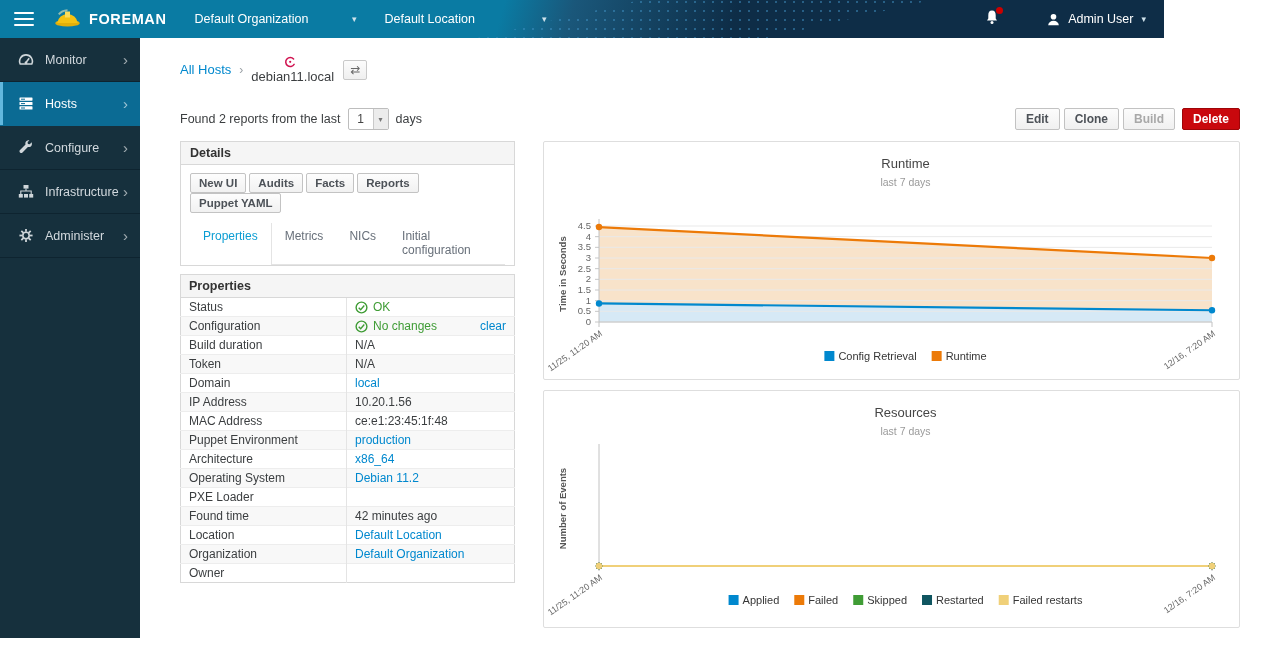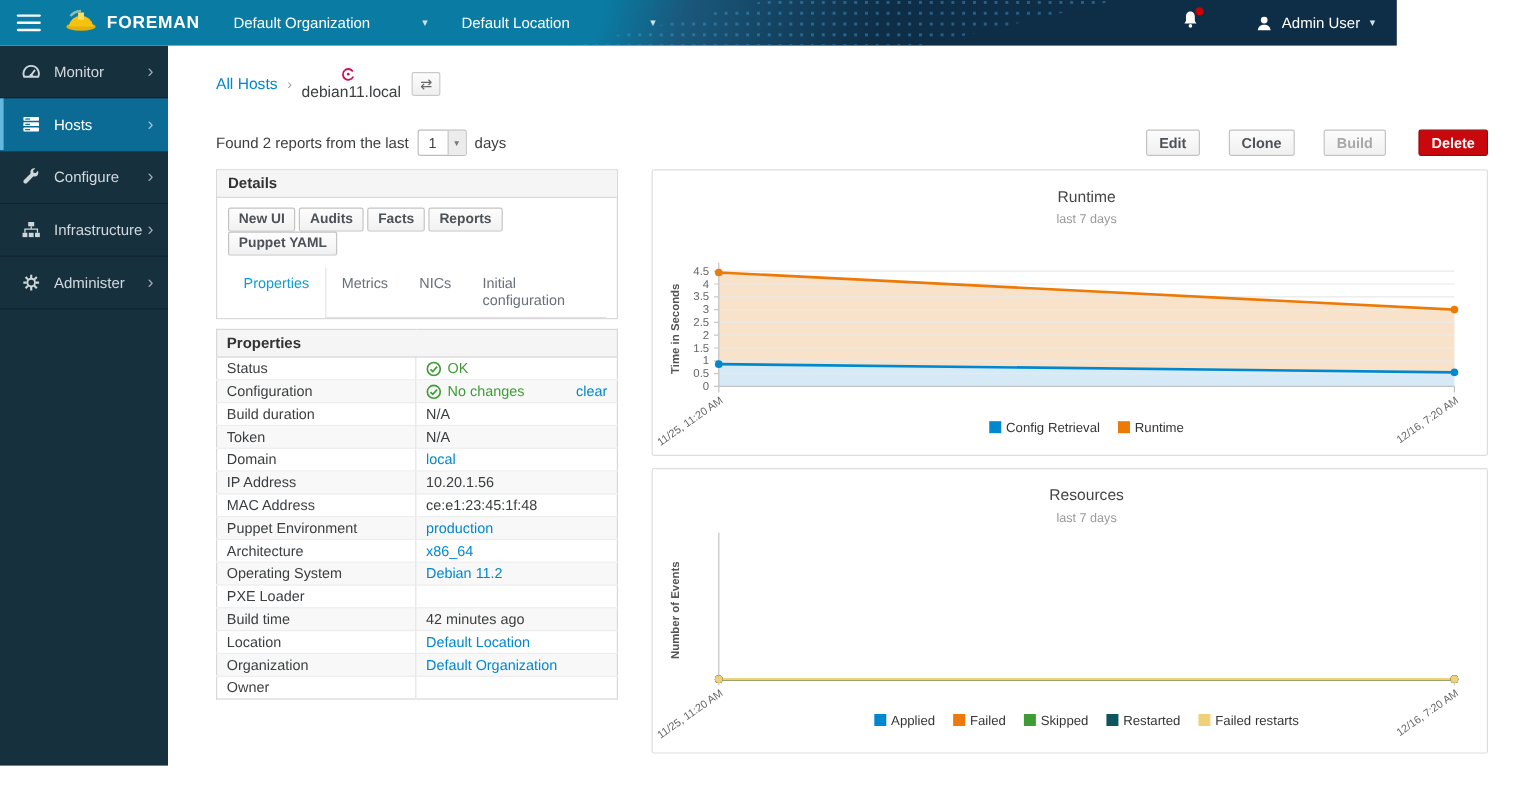--- a/index.html
+++ b/index.html
@@ -47,21 +47,21 @@
   .bc-host svg { margin-right:5px; }
   .switch-btn { margin-left:9px; width:24px; height:20px; border:1px solid #c9c9c9; border-radius:2px;
     background:linear-gradient(#fcfcfc,#efefef); color:#6a6a6a; font-size:12px; line-height:18px; text-align:center; cursor:pointer; }
 
   .report-row { margin-top:24px; display:flex; align-items:center; justify-content:space-between; }
   .report-left { display:flex; align-items:center; font-size:12.5px; color:#3b3e40; }
   .mini-select { display:inline-flex; margin:0 7px; border:1px solid #bdbdbd; border-radius:2px; background:#fff;
     height:22px; align-items:stretch; cursor:pointer; }
   .mini-select .val { width:24px; display:flex; align-items:center; justify-content:center; font-size:12px; color:#444; }
   .mini-select .arrow { width:15px; background:#ececec; border-left:1px solid #c9c9c9; display:flex; align-items:center; justify-content:center; font-size:8px; color:#777; }
-  .actions { display:flex;gap:20px; }
+  .actions { display:flex; }
   .btn { font-size:12px; font-weight:bold; color:#4d5258; padding:3px 10px; border:1px solid #c2c2c2; border-radius:2px;
     background:linear-gradient(#fcfcfc,#f0f0f0); margin-left:4px; cursor:pointer; }
   .btn.disabled { color:#a8a8a8; cursor:default; }
   .btn.danger { background:#c9080d; border-color:#9e0508; color:#fff; margin-left:7px; }
 
   .main-row { margin-top:11px; display:flex; align-items:flex-start; }
   .left-col { width:335px; flex:0 0 auto; }
   .right-col { margin-left:28px; width:697px; flex:0 0 auto; }
 
   
@@ -319,21 +319,21 @@
               </tr>
               <tr>
                 <td>Operating System</td>
                 <td class="val"><a class="plink">Debian 11.2</a></td>
               </tr>
               <tr>
                 <td>PXE Loader</td>
                 <td class="val"></td>
               </tr>
               <tr>
-                <td>Build time</td>
+                <td>Found time</td>
                 <td class="val">42 minutes ago</td>
               </tr>
               <tr>
                 <td>Location</td>
                 <td class="val"><a class="plink">Default Location</a></td>
               </tr>
               <tr>
                 <td>Organization</td>
                 <td class="val"><a class="plink">Default Organization</a></td>
               </tr>

